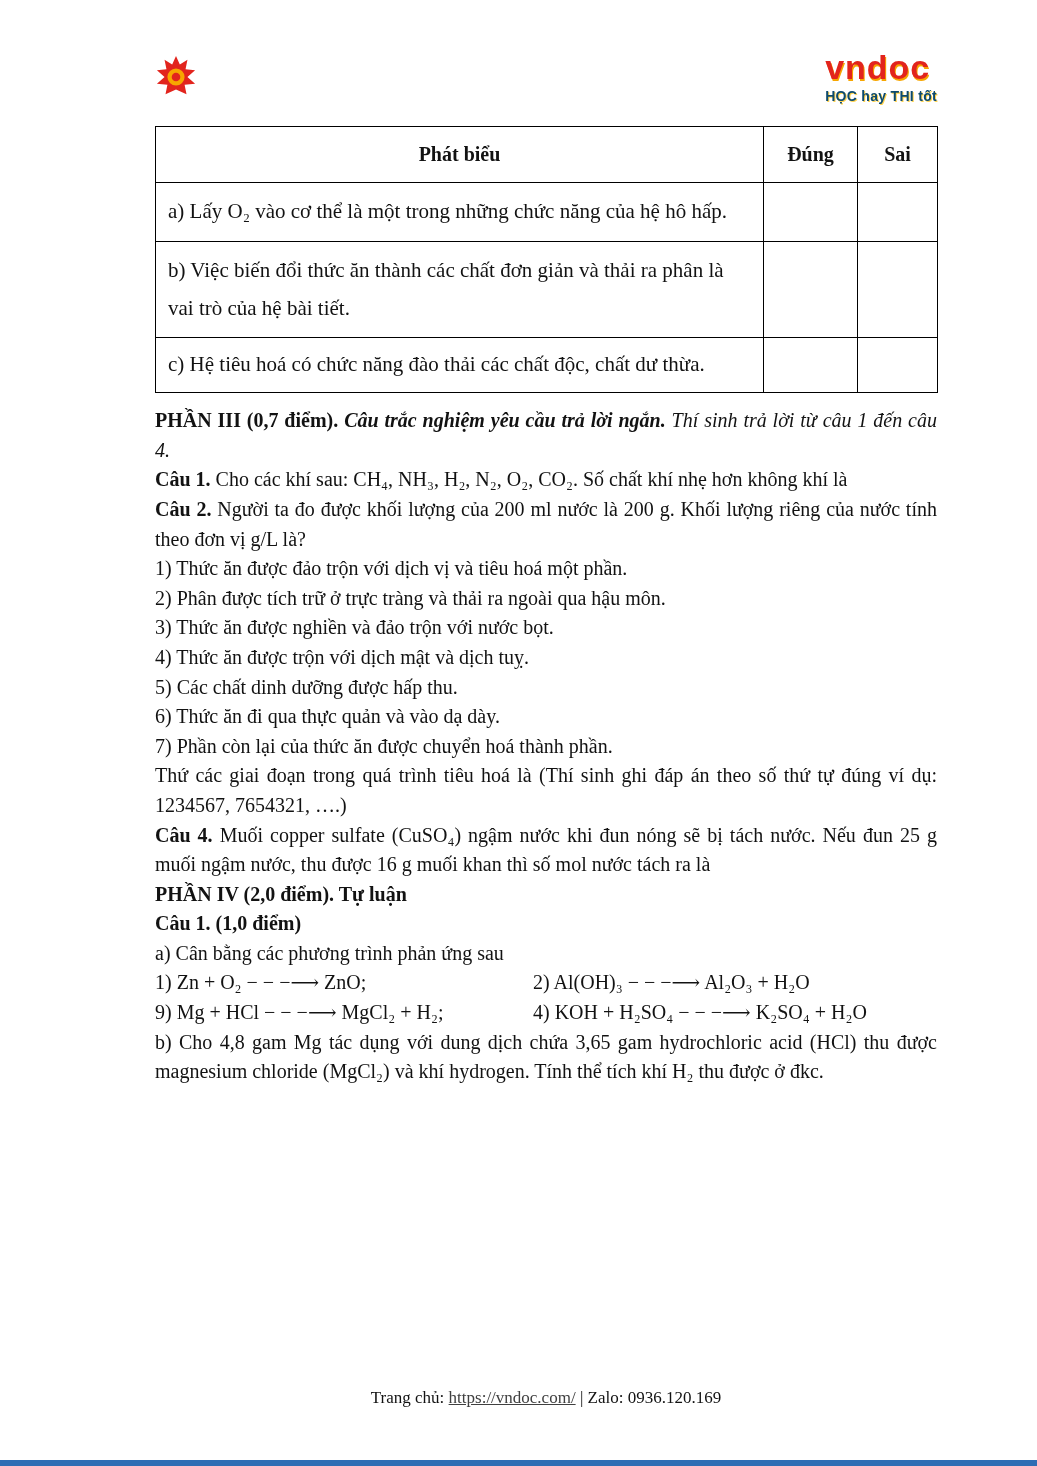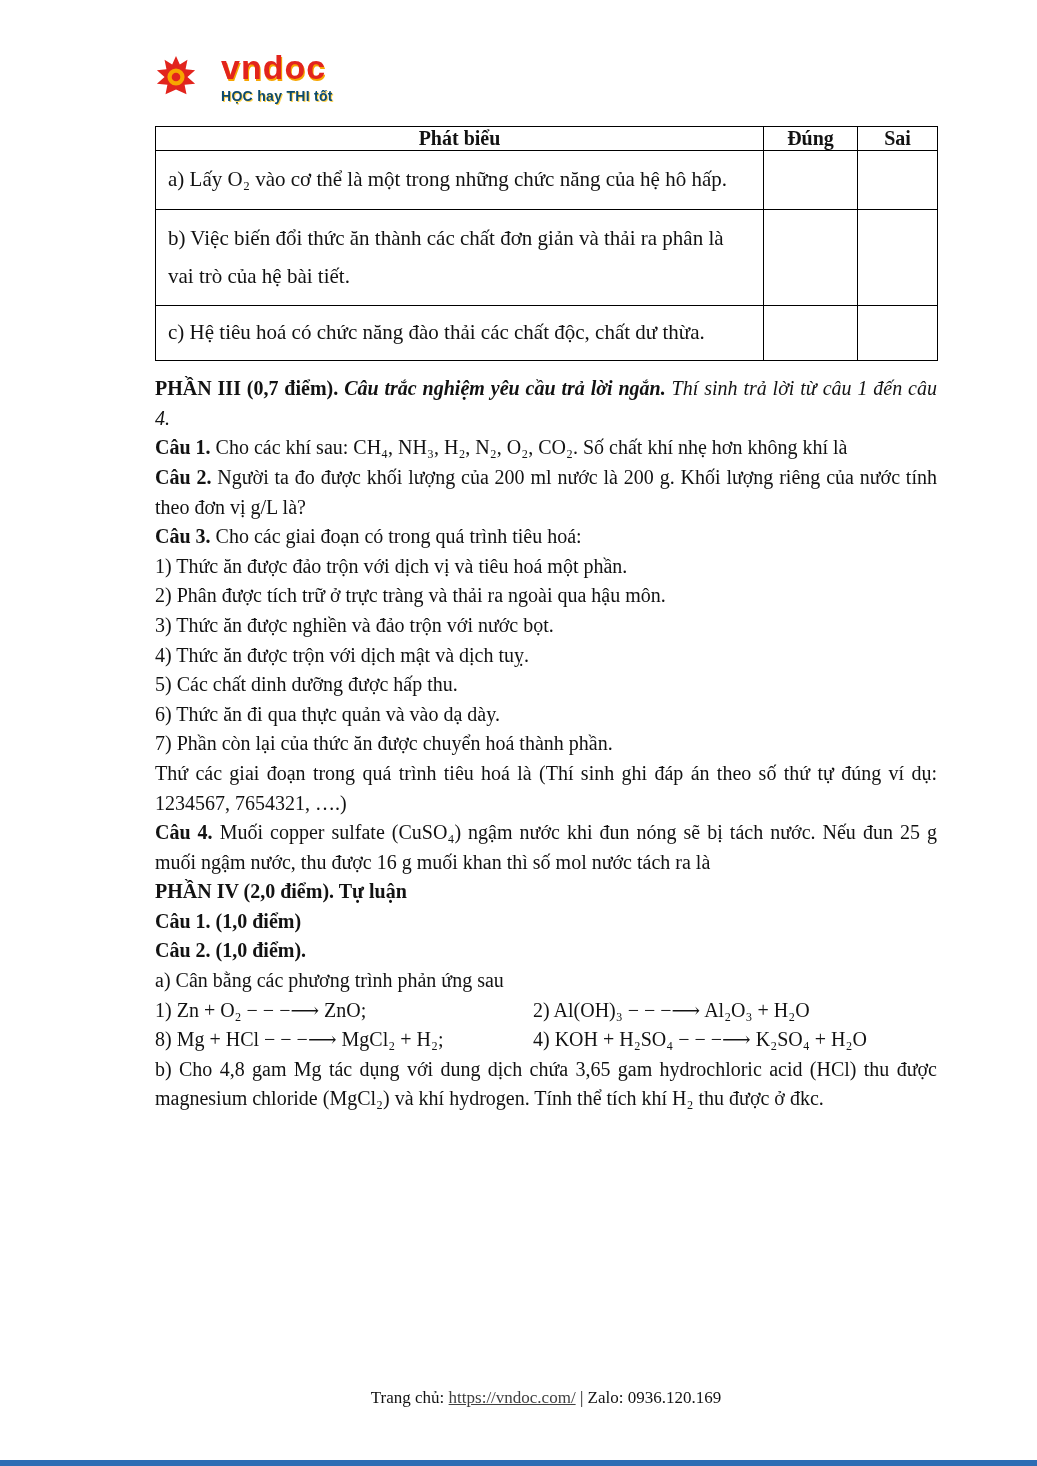--- a/index.html
+++ b/index.html
@@ -8,39 +8,39 @@
     width: 1037px; height: 1466px;
     background: #ffffff;
     position: relative;
     overflow: hidden;
     font-family: "Liberation Serif", "DejaVu Serif", serif;
     color: #121212;
   }
   .content { position: absolute; left: 155px; top: 0; width: 782px; }
 
   
-  .logo-row { margin-top: 48px; display: flex; align-items: center; gap: 24px; height: 58px; }
+  .logo-row { margin-top: 48px; display: flex; align-items: center; gap: 24px; height: 58px; justify-content: space-between; }
   .logo-icon { flex: 0 0 auto; }
   .brand {
     font-family: "Liberation Sans", "DejaVu Sans", sans-serif;
     font-weight: 800; font-size: 34px; line-height: 1;
     color: #e2241d; letter-spacing: 1px;
     text-shadow: 1px 2px 0 #f7a600;
   }
   .tagline {
     font-family: "Liberation Sans", "DejaVu Sans", sans-serif;
     font-weight: 700; font-size: 14px; margin-top: 4px;
     color: #0c4a6e; letter-spacing: .3px;
     text-shadow: 1px 1px 0 #ffd34d;
   }
 
   
   table.tf { border-collapse: collapse; width: 100%; margin-top: 20px; table-layout: fixed; }
   .tf th, .tf td { border: 1.5px solid #000; vertical-align: middle; }
-  .tf th { font-size: 20px; font-weight: bold; padding: 0 4px; text-align: center; }
+  .tf th { font-size: 20px; font-weight: bold; padding: 16px 4px; text-align: center; }
   td.stmt { font-size: 21px; line-height: 1.8; padding: 10px 12px; text-align: left; }
   col.c-stmt { width: 608px; } col.c-true { width: 94px; } col.c-false { width: 80px; }
   tr.one-line td.stmt { padding: 8px 12px; }
 
   
   .bodytext { margin-top: 13px; font-size: 20px; line-height: 1.48; }
   .bodytext p { margin: 0; text-align: justify; }
   .i { font-style: italic; }
   b { font-weight: bold; }
   .eq-row { display: flex; text-align: left; }
@@ -104,50 +104,48 @@
   </table>
 
   <div class="bodytext">
 
     <p><b>PHẦN III (0,7 điểm). </b><b class="i">Câu trắc nghiệm yêu cầu trả lời ngắn. </b><span class="i">Thí sinh trả lời từ câu 1 đến câu 4.</span></p>
 
     <p><b>Câu 1. </b><span>Cho các khí sau: CH₄, NH₃, H₂, N₂, O₂, CO₂. Số chất khí nhẹ hơn không khí là</span></p>
 
     <p><b>Câu 2. </b><span>Người ta đo được khối lượng của 200 ml nước là 200 g. Khối lượng riêng của nước tính theo đơn vị g/L là?</span></p>
 
-    <p><b>Câu 3. </b><span>Cho các giai đoạn có trong quá trình tiêu hoá:</span></p>
 
     <p>1) Thức ăn được đảo trộn với dịch vị và tiêu hoá một phần.</p>
     <p>2) Phân được tích trữ ở trực tràng và thải ra ngoài qua hậu môn.</p>
     <p>3) Thức ăn được nghiền và đảo trộn với nước bọt.</p>
     <p>4) Thức ăn được trộn với dịch mật và dịch tuỵ.</p>
     <p>5) Các chất dinh dưỡng được hấp thu.</p>
     <p>6) Thức ăn đi qua thực quản và vào dạ dày.</p>
     <p>7) Phần còn lại của thức ăn được chuyển hoá thành phần.</p>
 
     <p>Thứ các giai đoạn trong quá trình tiêu hoá là (Thí sinh ghi đáp án theo số thứ tự đúng ví dụ: 1234567, 7654321, ….)</p>
 
     <p><b>Câu 4. </b><span>Muối copper sulfate (CuSO₄) ngậm nước khi đun nóng sẽ bị tách nước. Nếu đun 25 g muối ngậm nước, thu được 16 g muối khan thì số mol nước tách ra là</span></p>
 
     <p><b>PHẦN IV (2,0 điểm). Tự luận</b></p>
 
     <p><b>Câu 1. (1,0 điểm)</b></p>
 
 
-    <p><b>Câu 2. (1,0 điểm).</b></p>
 
     <p>a) Cân bằng các phương trình phản ứng sau</p>
 
     <p class="eq-row">
         <span class="eq-left">1) Zn + O₂ − − −⟶ ZnO;</span>
         <span class="eq-right">2) Al(OH)₃ − − −⟶ Al₂O₃ + H₂O</span>
       </p>
 
     <p class="eq-row">
-        <span class="eq-left">8) Mg + HCl − − −⟶ MgCl₂ + H₂;</span>
+        <span class="eq-left">9) Mg + HCl − − −⟶ MgCl₂ + H₂;</span>
         <span class="eq-right">4) KOH + H₂SO₄ − − −⟶ K₂SO₄ + H₂O</span>
       </p>
 
     <p>b) Cho 4,8 gam Mg tác dụng với dung dịch chứa 3,65 gam hydrochloric acid (HCl) thu được magnesium chloride (MgCl₂) và khí hydrogen. Tính thể tích khí H₂ thu được ở đkc.</p>
 
   </div>
 </div>
 
 <footer class="footer">
   <span>Trang chủ: </span><a href="#">https://vndoc.com/</a><span> | Zalo: 0936.120.169</span>

